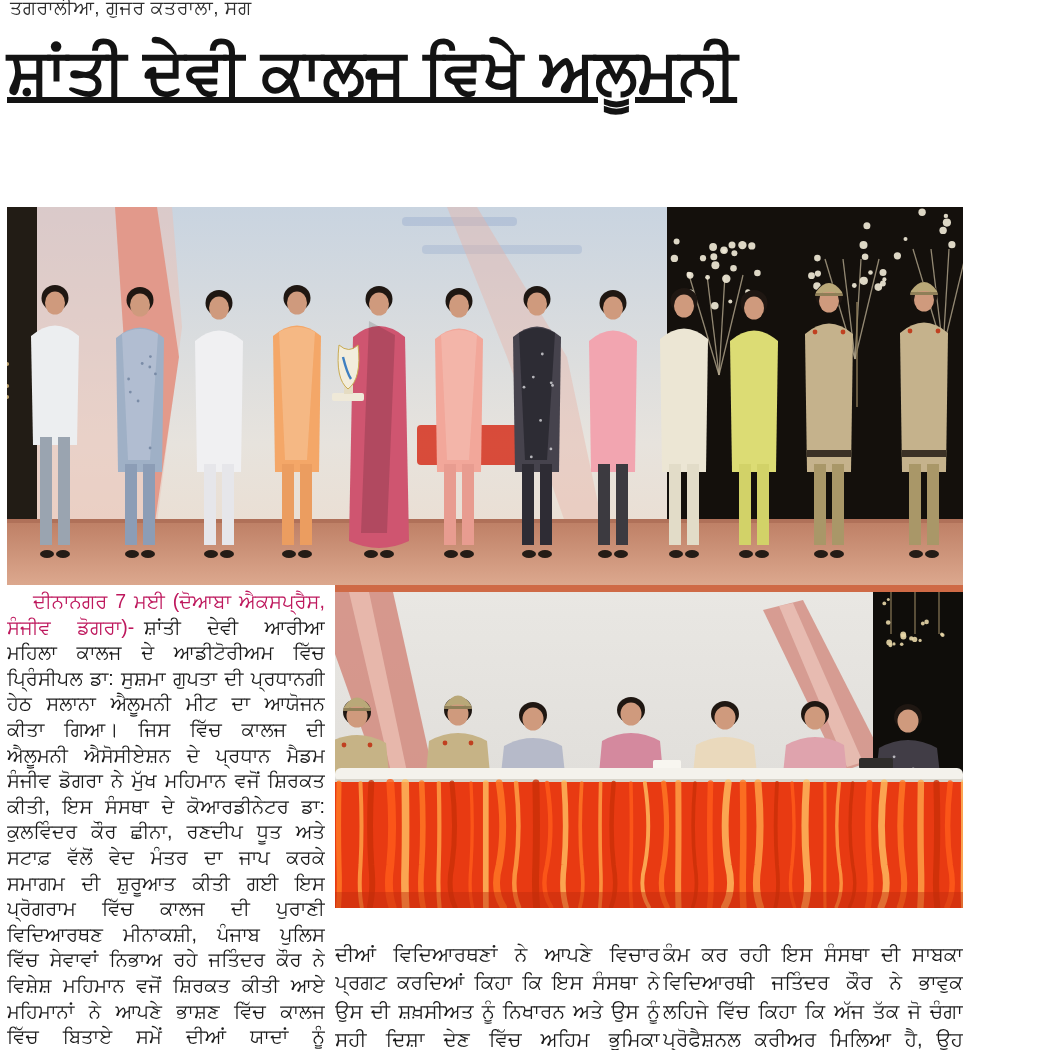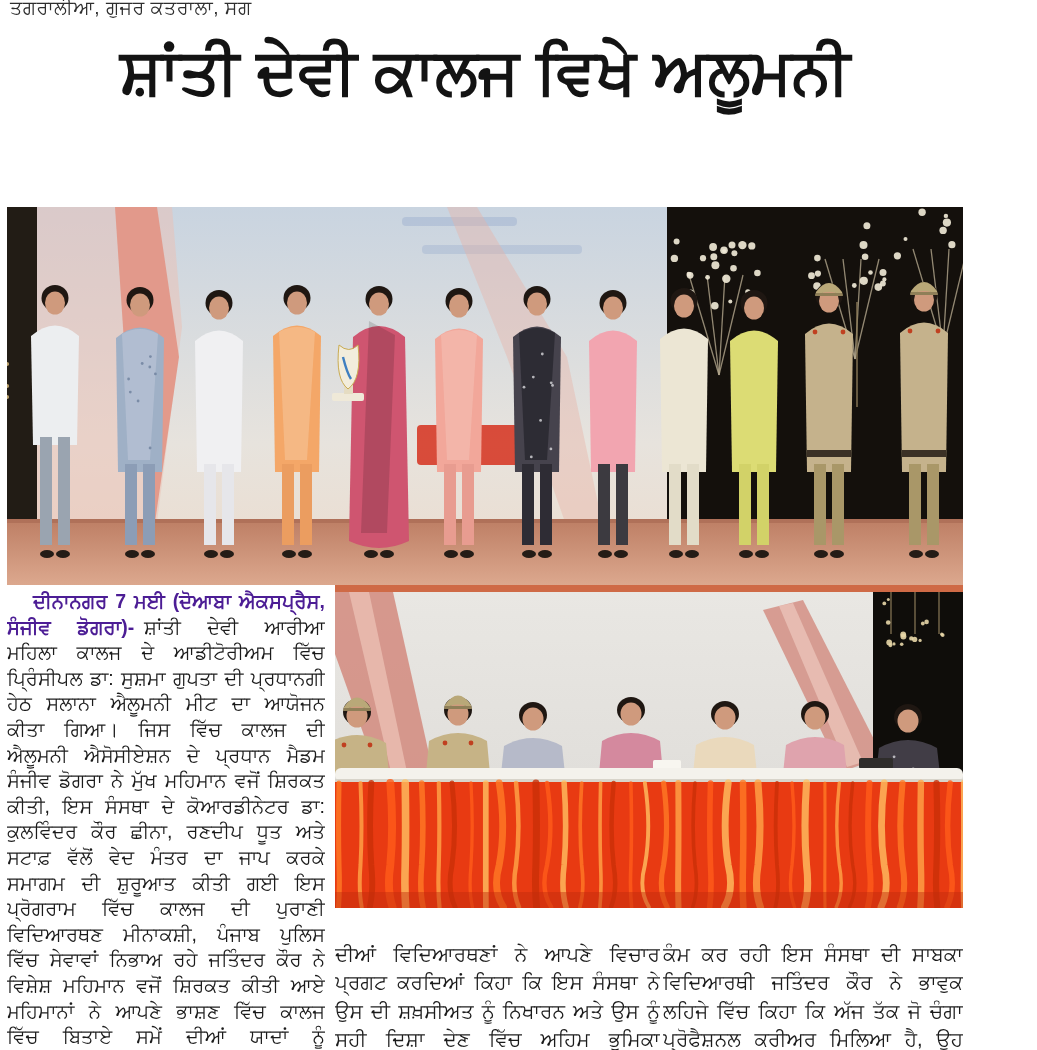--- a/index.html
+++ b/index.html
@@ -6,34 +6,34 @@
   .page{
     position:relative;width:1037px;height:1050px;background:#ffffff;overflow:hidden;
     font-family:"Liberation Sans","DejaVu Sans",sans-serif;
   }
   .top-strip{
     position:absolute;left:10px;top:-4px;width:620px;
     font-size:19px;line-height:24px;color:#2e2e2e;letter-spacing:.5px;white-space:nowrap;
   }
   .headline{
     position:absolute;left:7px;top:30px;width:956px;margin:0;
-    text-align:center;font-weight:700;color:#131313;
-    font-size:63px;line-height:82px;letter-spacing:0;
+    text-align:left;font-weight:700;color:#131313;
+    font-size:63px;line-height:82px;letter-spacing:0;text-decoration:underline;
   }
   .headline .hl-line{display:block;}
   .photo{position:absolute;overflow:hidden;background:#ddd;}
   #photo1{left:7px;top:207px;width:956px;height:378px;}
   #photo2{left:335px;top:592px;width:628px;height:316px;}
   .photo-edge-strip{position:absolute;left:335px;top:585px;width:628px;height:7px;background:#cf6a46;}
   .photo svg{display:block;width:100%;height:100%;}
   .col{position:absolute;overflow:hidden;}
   .col p{margin:0;text-align:justify;color:#1b1b1b;}
   .col1{left:7px;top:589px;width:318px;height:461px;}
   .col1 p{font-size:19.5px;line-height:25.6px;text-indent:26px;word-spacing:2px;}
-  .col1 b{font-weight:700;color:#4c1d95;}
+  .col1 b{font-weight:400;color:#be185d;}
   .col2{left:335px;top:940px;width:325px;height:110px;}
   .col3{left:663px;top:940px;width:300px;height:110px;}
   .col2 p,.col3 p{font-size:20px;line-height:28.4px;word-spacing:2px;}
 </style>
 </head>
 <body>
 
 <div class="page">
 
   <div class="top-strip">ਤਗਰਾਲੀਆ, ਗੁਜਰ ਕਤਰਾਲਾ, ਸਗ</div>

